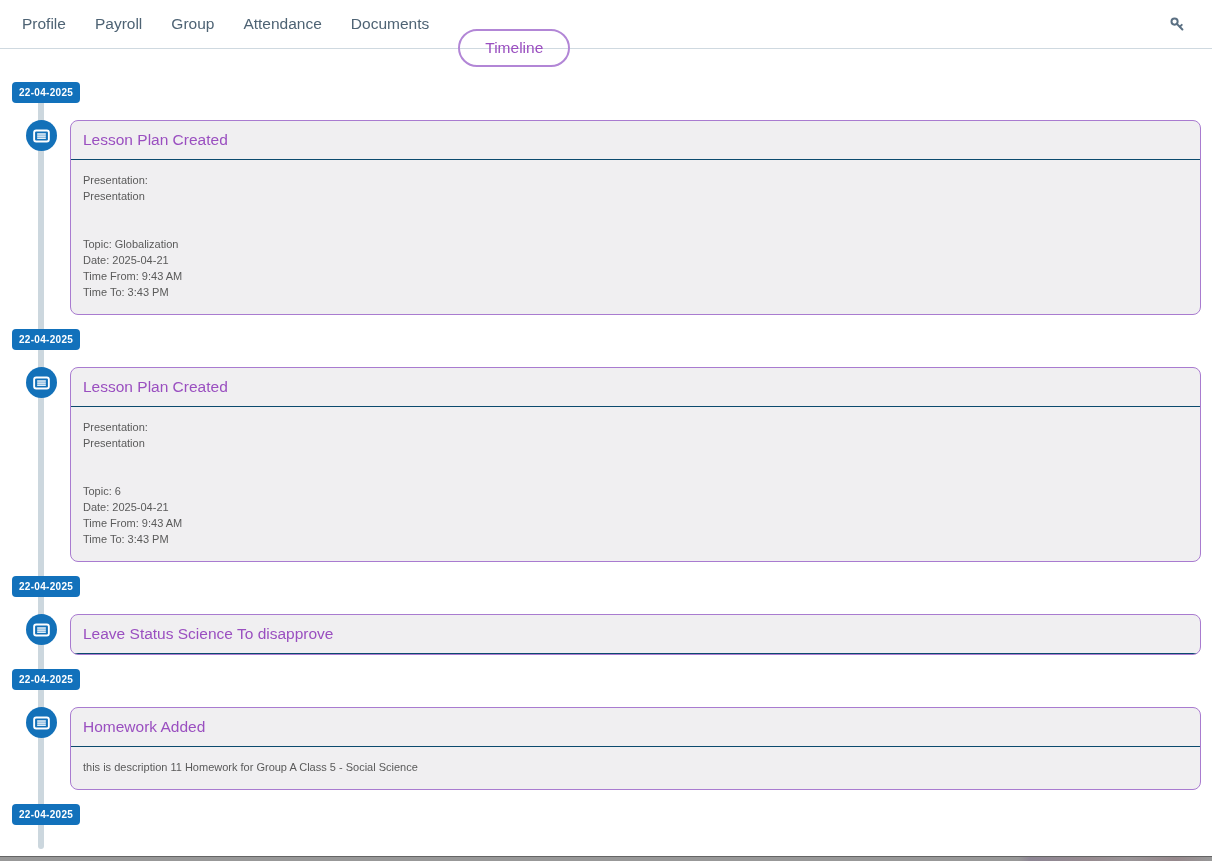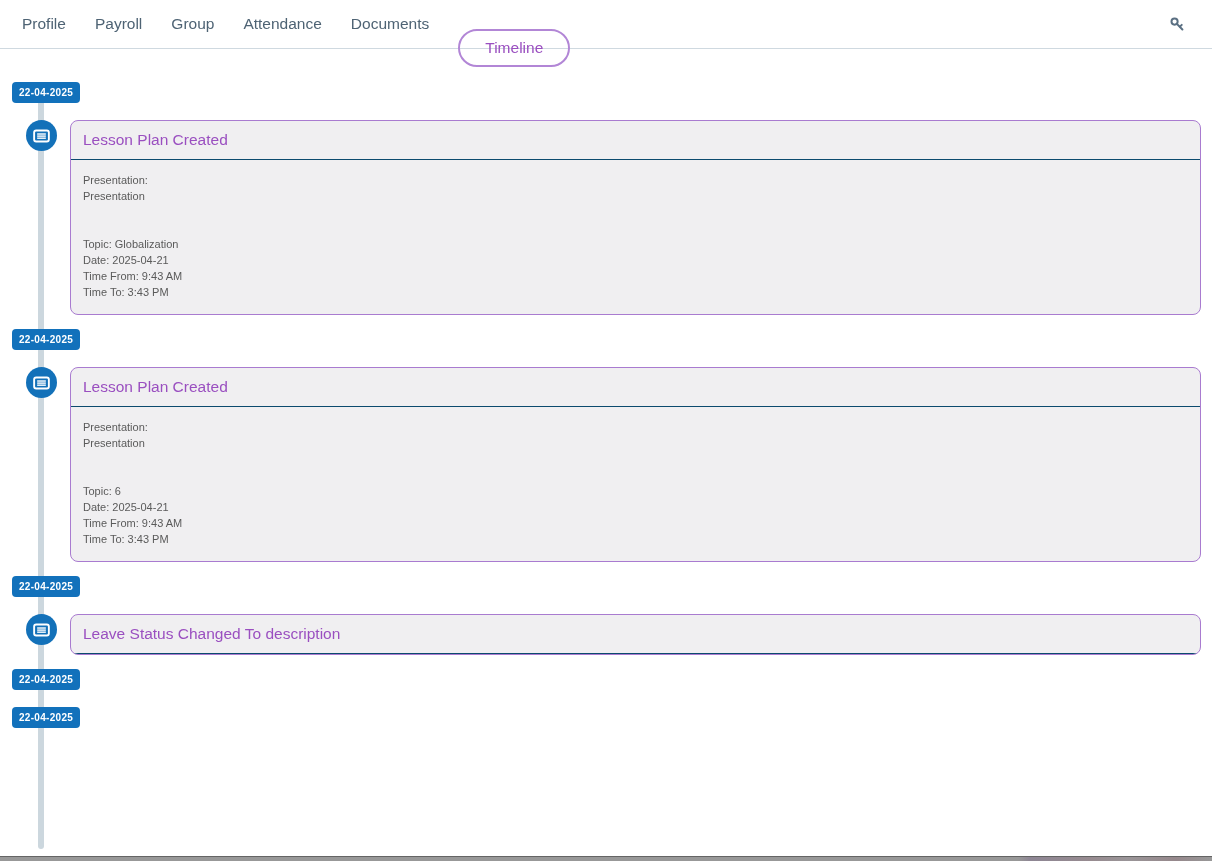--- a/index.html
+++ b/index.html
@@ -175,29 +175,45 @@
       <div class="tl-icon">
         <svg width="17" height="14" viewBox="0 0 18 14">
           <rect x="1.2" y="1.2" width="15.6" height="11.6" rx="2.2" fill="none" stroke="#ffffff" stroke-width="2"></rect>
           <line x1="4.4" y1="4.9" x2="13.6" y2="4.9" stroke="#ffffff" stroke-width="1.5"></line>
           <line x1="4.4" y1="7.1" x2="13.6" y2="7.1" stroke="#ffffff" stroke-width="1.5"></line>
           <line x1="4.4" y1="9.3" x2="13.6" y2="9.3" stroke="#ffffff" stroke-width="1.5"></line>
         </svg>
       </div>
       <div class="card">
         <div class="card-header">
-          <span class="card-title">Leave Status Changed To description</span>
-        </div>
-      </div>
-    </div>
-  </div>
-
-  <div class="entry">
-    <div class="badge">
-      <span class="badge-text">22-04-2025</span>
+          <span class="card-title">Leave Status Science To disapprove</span>
+        </div>
+      </div>
+    </div>
+  </div>
+
+  <div class="entry">
+    <div class="badge">
+      <span class="badge-text">22-04-2025</span>
+    </div>
+    <div class="card-wrap">
+      <div class="tl-icon">
+        <svg width="17" height="14" viewBox="0 0 18 14">
+          <rect x="1.2" y="1.2" width="15.6" height="11.6" rx="2.2" fill="none" stroke="#ffffff" stroke-width="2"></rect>
+          <line x1="4.4" y1="4.9" x2="13.6" y2="4.9" stroke="#ffffff" stroke-width="1.5"></line>
+          <line x1="4.4" y1="7.1" x2="13.6" y2="7.1" stroke="#ffffff" stroke-width="1.5"></line>
+          <line x1="4.4" y1="9.3" x2="13.6" y2="9.3" stroke="#ffffff" stroke-width="1.5"></line>
+        </svg>
+      </div>
+      <div class="card">
+        <div class="card-header">
+          <span class="card-title">Homework Added</span>
+        </div>
+        <div class="card-body">this is description 11 Homework for Group A Class 5 - Social Science</div>
+      </div>
     </div>
   </div>
 
   <div class="entry partial">
     <div class="badge">
       <span class="badge-text">22-04-2025</span>
     </div>
 
   </div>
 </div>

